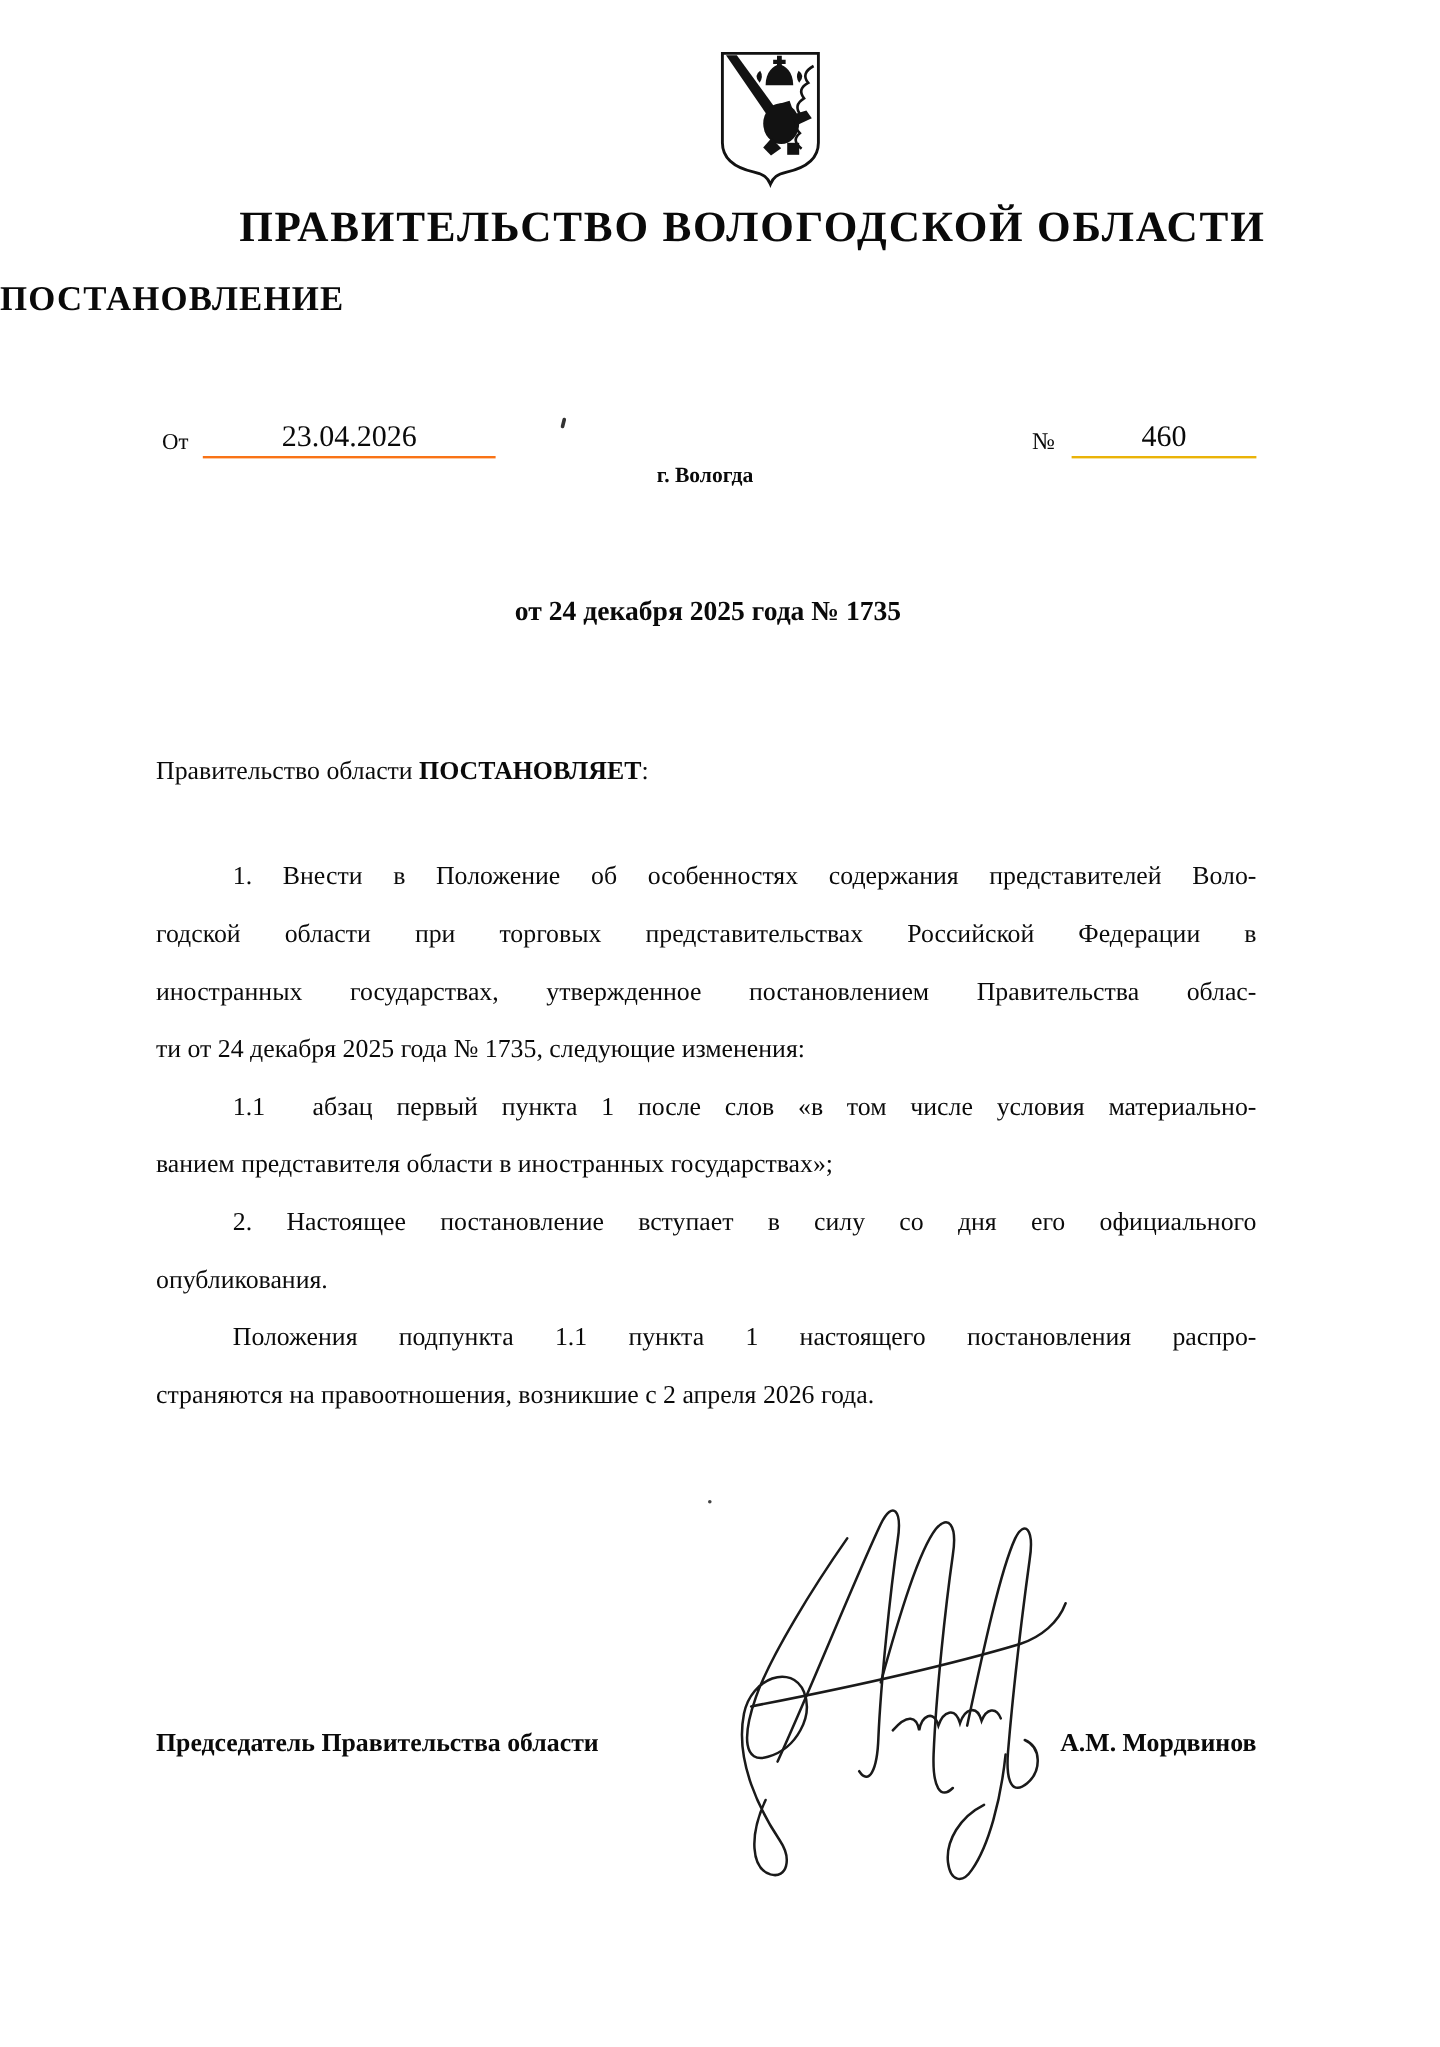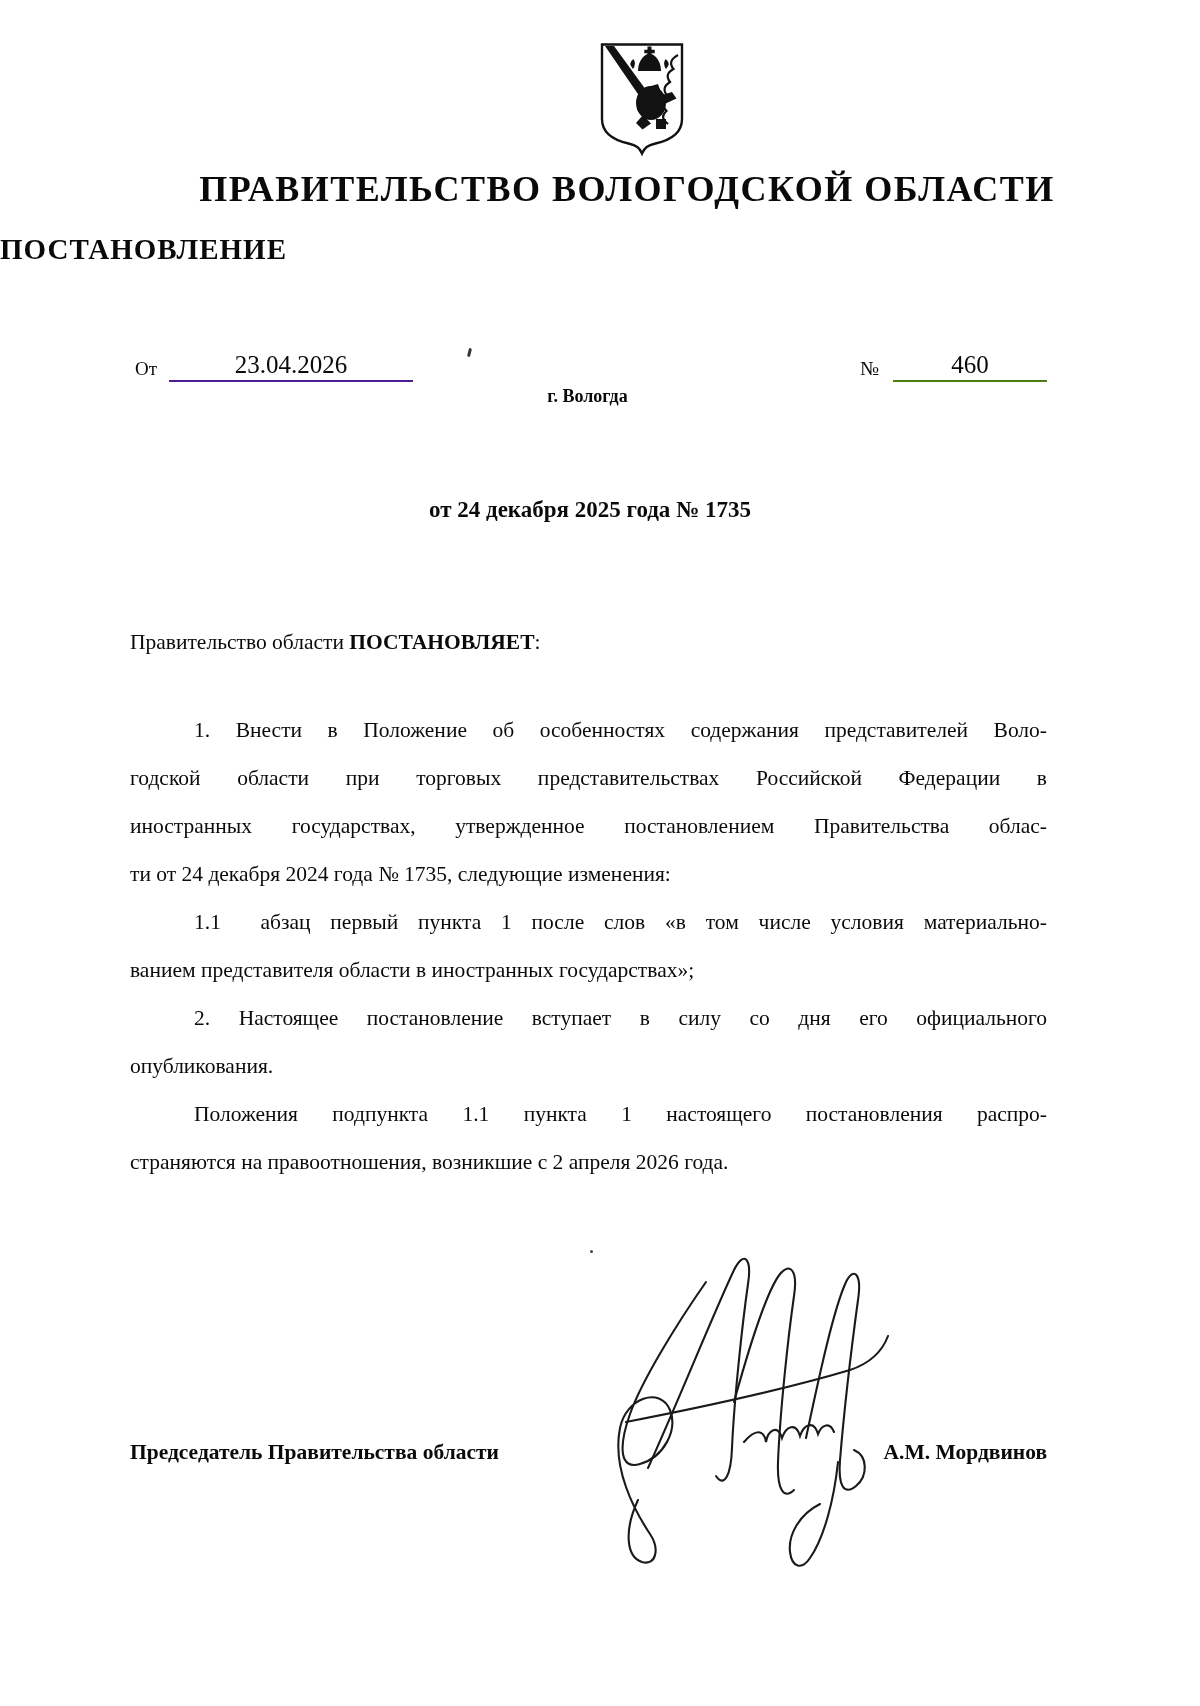--- a/index.html
+++ b/index.html
@@ -24,28 +24,28 @@
   .doc-type{
     position:absolute;top:233px;left:0;width:1180px;
     font-size:29px;font-weight:bold;letter-spacing:1px;
   }
   
   .req-row{position:absolute;top:348px;left:0;width:1200px;height:34px;}
   .date-group{position:absolute;left:135px;bottom:0;display:flex;align-items:flex-end;}
   .date-label{font-size:19px;padding-bottom:2px;}
   .date-value{
     display:inline-block;min-width:228px;margin-left:12px;
-    border-bottom:2px solid #4c1d95;
+    border-bottom:2px solid #f97316;
     font-size:25px;text-align:center;padding:0 8px 1px 8px;
   }
   .num-group{position:absolute;left:860px;bottom:0;display:flex;align-items:flex-end;}
   .num-label{font-size:20px;padding-bottom:2px;}
   .num-value{
     display:inline-block;min-width:138px;margin-left:14px;
-    border-bottom:2px solid #4d7c0f;
+    border-bottom:2px solid #eab308;
     font-size:25px;text-align:center;padding:0 8px 1px 8px;
   }
   .place{
     position:absolute;top:386px;left:0;width:1175px;
     text-align:center;font-size:18px;font-weight:bold;
   }
   
   .title{
     position:absolute;top:492px;left:100px;width:980px;
     text-align:center;font-size:23px;font-weight:bold;line-height:36px;
@@ -129,21 +129,21 @@
   </div>
 
   <div class="preamble">
     <span>Правительство области </span><b>ПОСТАНОВЛЯЕТ</b><span>:</span>
   </div>
 
   <div class="body-block">
       <div class="body-line indent justify">1. Внести в Положение об особенностях содержания представителей Воло-</div>
       <div class="body-line justify">годской области при торговых представительствах Российской Федерации в</div>
       <div class="body-line justify">иностранных государствах, утвержденное постановлением Правительства облас-</div>
-      <div class="body-line">ти от 24 декабря 2024 года № 1735, следующие изменения:</div>
+      <div class="body-line">ти от 24 декабря 2025 года № 1735, следующие изменения:</div>
       <div class="body-line indent justify">1.1&nbsp; абзац первый пункта 1 после слов «в том числе условия материально-</div>
       <div class="body-line">ванием представителя области в иностранных государствах»;</div>
       <div class="body-line indent justify">2. Настоящее постановление вступает в силу со дня его официального</div>
       <div class="body-line">опубликования.</div>
       <div class="body-line indent justify">Положения подпункта 1.1 пункта 1 настоящего постановления распро-</div>
       <div class="body-line">страняются на правоотношения, возникшие с 2 апреля 2026 года.</div>
     </div>
 
   <div class="sig-row">
     <span>Председатель Правительства области</span>

